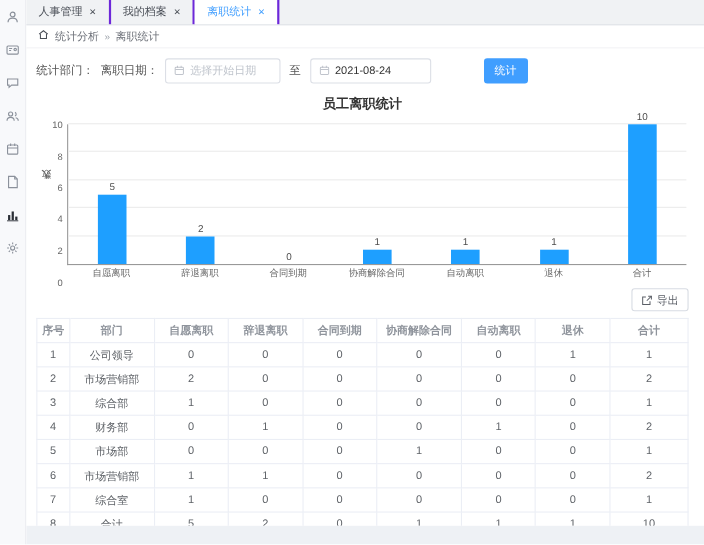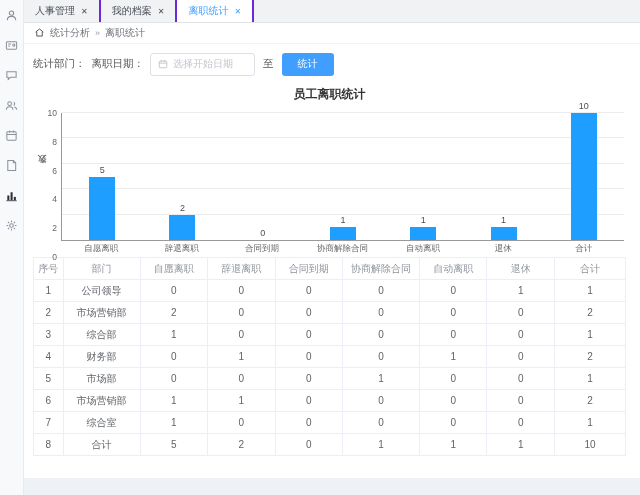--- a/index.html
+++ b/index.html
@@ -37,21 +37,21 @@
   .select,.input{height:23px;border:1px solid #dcdfe6;border-radius:3px;background:#fff;display:flex;align-items:center;padding:0 7px;font-size:10px;cursor:pointer;}
   .select{width:116px;justify-content:space-between;margin-right:18px;}
   .input{gap:5px;align-items:center;}
   .date1{width:105px;}
   .date2{width:110px;margin-right:10px;}
   .ph{color:#bfc4cc;}
   .val{color:#333;}
   .chev svg{width:8px;height:5px;display:block;color:#c0c4cc;}
   .cal svg{width:10px;height:10px;display:block;color:#c0c4cc;}
   .to{margin:0 2px;}
-  .btn-primary{width:52px;height:23px;background:var(--accent);color:#fff;border:none;border-radius:3px;font-size:10px;cursor:pointer;}
+  .btn-primary{width:40px;height:23px;background:var(--accent);color:#fff;border:none;border-radius:3px;font-size:10px;cursor:pointer;margin-left:32px;}
 
   
   .chart-title{text-align:center;font-size:12px;font-weight:600;color:#333;margin:5px 0 10px;}
   .plot-wrap{display:flex;margin:0 2px 0 2px;}
   .yaxis{width:26px;position:relative;flex-shrink:0;}
   .ylabel{position:absolute;left:1px;top:40%;writing-mode:vertical-rl;transform:rotate(180deg);font-size:9px;color:#666;}
   .ytick{position:absolute;right:4px;font-size:8.5px;color:#666;transform:translateY(50%);}
   .plotcol{flex:1;min-width:0;}
   .plot{height:128px;position:relative;border-left:1px solid #999;border-bottom:1px solid #999;display:flex;}
   .gridline{position:absolute;left:0;right:0;height:1px;background:#ececec;}
@@ -62,21 +62,21 @@
   .xlabel{flex:1;text-align:center;font-size:8.5px;color:#666;white-space:nowrap;overflow:hidden;}
 
   
   .export-row{display:flex;justify-content:flex-end;margin:5px 0 6px;}
   .btn-export{display:flex;align-items:center;gap:4px;height:21px;padding:0 8px;font-size:10px;color:#5a5e66;background:#fff;border:1px solid #d8dce3;border-radius:3px;cursor:pointer;}
   .btn-export svg{width:10px;height:10px;color:#5a5e66;}
 
   
   table{width:100%;border-collapse:collapse;font-size:10px;color:#5f6368;table-layout:fixed;}
   th,td{border:1px solid #ebeef5;height:22px;text-align:center;font-weight:normal;padding:0 2px;overflow:hidden;white-space:nowrap;}
-  th{color:#8f949c;}
+  th{color:#8f949c;font-weight:bold;}
 
   .bottom-strip{height:17px;background:#eef1f5;flex-shrink:0;}
 </style>
 </head>
 <body>
 
 <div class="app">
   <aside class="sidebar">
       <div class="sideicon">
         <svg viewBox="0 0 14 14" fill="none" stroke="currentColor" stroke-width="1.2">
@@ -167,20 +167,29 @@
         <div class="input date1">
           <span class="cal">
             <svg viewBox="0 0 12 12" fill="none" stroke="currentColor" stroke-width="1.1">
                 <rect x="1.5" y="2.5" width="9" height="8" rx="1"></rect>
                 <path d="M1.5 5h9M4 1v2.5M8 1v2.5"></path>
               </svg>
           </span>
           <span class="ph">选择开始日期</span>
         </div>
         <span class="flabel to">至</span>
+        <div class="input date2">
+          <span class="cal">
+            <svg viewBox="0 0 12 12" fill="none" stroke="currentColor" stroke-width="1.1">
+                <rect x="1.5" y="2.5" width="9" height="8" rx="1"></rect>
+                <path d="M1.5 5h9M4 1v2.5M8 1v2.5"></path>
+              </svg>
+          </span>
+          <span class="val">2021-08-24</span>
+        </div>
         <button class="btn-primary">统计</button>
       </div>
 
       <div class="chart">
         <div class="chart-title">员工离职统计</div>
         <div class="plot-wrap">
           <div class="yaxis">
             <span class="ylabel">人数</span>
           <span class="ytick" style="bottom: 0%;">0</span>
               <span class="ytick" style="bottom: 20%;">2</span>
@@ -231,20 +240,30 @@
                 <span class="xlabel">合同到期</span>
                 <span class="xlabel">协商解除合同</span>
                 <span class="xlabel">自动离职</span>
                 <span class="xlabel">退休</span>
                 <span class="xlabel">合计</span>
               </div>
           </div>
         </div>
       </div>
 
+      <div class="export-row">
+        <button class="btn-export">
+          <svg viewBox="0 0 12 12" fill="none" stroke="currentColor" stroke-width="1.1">
+              <path d="M9.5 7v3.5h-8v-8H5"></path>
+              <path d="M7.5 1.5H11V5"></path>
+              <path d="M11 1.5L6 6.5"></path>
+            </svg>
+          <span>导出</span>
+        </button>
+      </div>
 
       <table>
         <thead>
             <tr>
               <th style="width: 5%;">序号</th>
               <th style="width: 13%;">部门</th>
               <th style="width: 11.4%;">自愿离职</th>
               <th style="width: 11.4%;">辞退离职</th>
               <th style="width: 11.4%;">合同到期</th>
               <th style="width: 13%;">协商解除合同</th>

